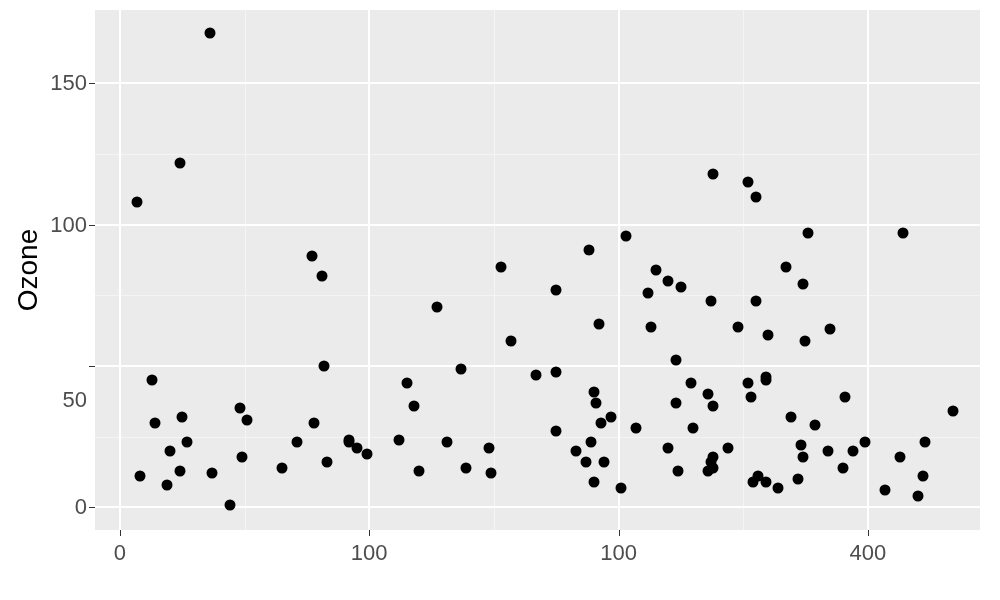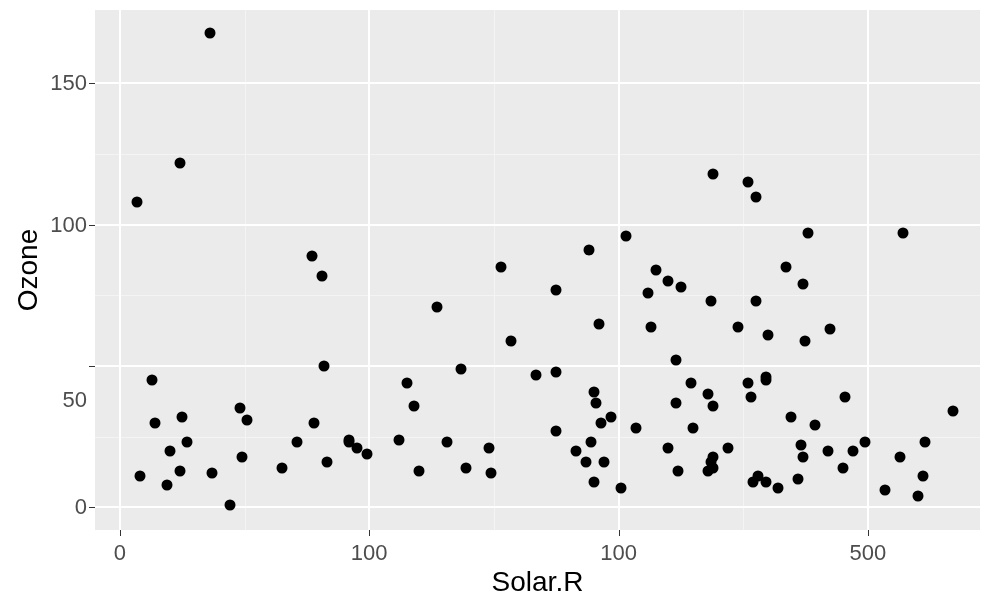--- a/index.html
+++ b/index.html
@@ -112,21 +112,21 @@
       <div class="tick-mark-x" style="left: 24.9296px;"></div>
       <div class="tick-x" style="left: 24.9296px;">0</div>
       <div class="grid-major-v" style="left: 273.225px;"></div>
       <div class="tick-mark-x" style="left: 274.225px;"></div>
       <div class="tick-x" style="left: 274.225px;">100</div>
       <div class="grid-major-v" style="left: 522.521px;"></div>
       <div class="tick-mark-x" style="left: 523.521px;"></div>
       <div class="tick-x" style="left: 523.521px;">100</div>
       <div class="grid-major-v" style="left: 771.817px;"></div>
       <div class="tick-mark-x" style="left: 772.817px;"></div>
-      <div class="tick-x" style="left: 772.817px;">500</div>
+      <div class="tick-x" style="left: 772.817px;">400</div>
       <div class="point" style="left: 498.592px; top: 381.522px;"></div>
       <div class="point" style="left: 319.099px; top: 395.652px;"></div>
       <div class="point" style="left: 396.38px; top: 463.478px;"></div>
       <div class="point" style="left: 805.225px; top: 446.522px;"></div>
       <div class="point" style="left: 770.324px; top: 432.391px;"></div>
       <div class="point" style="left: 271.732px; top: 443.696px;"></div>
       <div class="point" style="left: 72.2958px; top: 474.783px;"></div>
       <div class="point" style="left: 508.563px; top: 452.174px;"></div>
       <div class="point" style="left: 663.127px; top: 466.304px;"></div>
       <div class="point" style="left: 747.887px; top: 457.826px;"></div>
@@ -226,15 +226,14 @@
       <div class="point" style="left: 618.254px; top: 395.652px;"></div>
       <div class="point" style="left: 526.014px; top: 477.609px;"></div>
       <div class="point" style="left: 618.254px; top: 457.826px;"></div>
       <div class="point" style="left: 59.831px; top: 412.609px;"></div>
       <div class="point" style="left: 371.451px; top: 457.826px;"></div>
       <div class="point" style="left: 147.085px; top: 446.522px;"></div>
       <div class="point" style="left: 74.7887px; top: 440.87px;"></div>
       <div class="point" style="left: 506.07px; top: 412.609px;"></div>
       <div class="point" style="left: 351.507px; top: 432.391px;"></div>
     </div>
-  <div class="axis-title-x" id="xlab" style="left: 95px; top: 566px; width: 885px;">Solar.R</div>
   <div class="axis-title-y" id="ylab" style="left: 28px; top: 270px;">Ozone</div>
 </div>
 
 </body></html>

